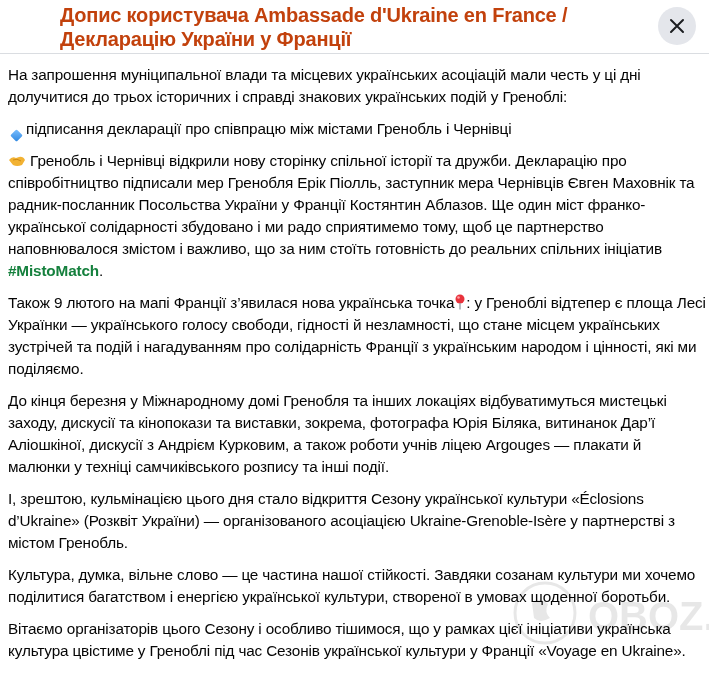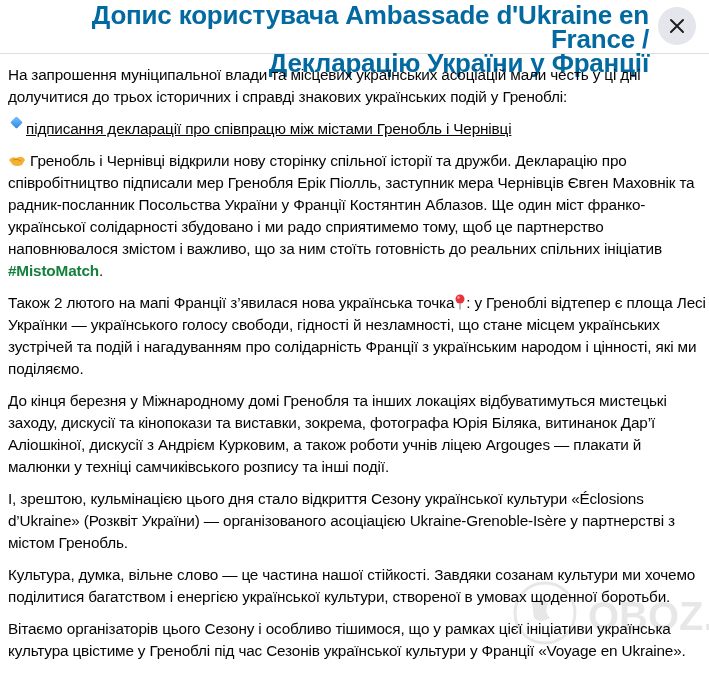--- a/index.html
+++ b/index.html
@@ -7,36 +7,36 @@
     width: 709px; height: 675px; overflow: hidden; position: relative;
     font-family: "Liberation Sans", "DejaVu Sans", sans-serif;
     color: #050505;
   }
   .header {
     position: absolute; left: 0; top: 0; width: 709px; height: 53px;
     border-bottom: 1px solid #dadde1; background: #fff;
   }
   .title {
     position: absolute; left: 60px; right: 60px; top: 3px;
-    text-align: right; font-weight: bold; font-size: 26px; line-height: 24px;
-    color: #0369a1; letter-spacing: -0.2px;
+    text-align: left; font-weight: bold; font-size: 20px; line-height: 24px;
+    color: #c2410c; letter-spacing: -0.2px;
   }
   .close-btn {
     position: absolute; left: 658px; top: 7px; width: 38px; height: 38px;
     border-radius: 50%; background: #e4e6eb; display: flex;
     align-items: center; justify-content: center; cursor: pointer;
   }
   .content {
     position: absolute; left: 8px; top: 64px; width: 698px;
     font-size: 15.3px; line-height: 22px; color: #050505;
     letter-spacing: -0.15px;
   }
   .para { margin: 0 0 10px 0; }
   .bullet-list { margin: 0 0 10px 0; padding: 0; list-style: none; }
-  .bullet-list li { display: flex; align-items: flex-start; height: 22px; text-decoration: underline; }
+  .bullet-list li { display: flex; align-items: flex-end; height: 22px; }
   .diamond {
     display: inline-block; width: 9px; height: 9px; background: #3d95e8;
     transform: rotate(45deg); border-radius: 1.5px; margin: 0 5px 0 4px;
     background: linear-gradient(135deg, #7cc0ff 0%, #2d86e0 100%);
     flex: 0 0 auto;
   }
   .bullet-list li.sp .diamond { margin-right: 9px; }
   .hashtag { color: #15803d; font-weight: bold; text-decoration: none; cursor: pointer; }
   .emoji { display: inline-block; vertical-align: -2px; }
   .watermark {
@@ -71,21 +71,21 @@
 
   <p class="para">
     <svg class="emoji" width="18" height="14" viewBox="0 0 18 14">
       <path d="M1 6 Q4 2 8 4 L11 3 Q15 2 17 6 L14 11 Q9 13 5 11 Z" fill="#f2b233"></path>
       <path d="M5 6 Q9 4 13 7" stroke="#d08a12" stroke-width="1" fill="none"></path>
     </svg>
     <span>Гренобль і Чернівці відкрили нову сторінку спільної історії та дружби. Декларацію про співробітництво підписали мер Гренобля Ерік Піолль, заступник мера Чернівців Євген Маховнік та радник-посланник Посольства України у Франції Костянтин Аблазов. Ще один міст франко-української солідарності збудовано і ми радо сприятимемо тому, щоб це партнерство наповнювалося змістом і важливо, що за ним стоїть готовність до реальних спільних ініціатив </span><a class="hashtag">#MistoMatch</a><span>.</span>
   </p>
 
   <p class="para">
-    <span>Також 2 лютого на мапі Франції з’явилася нова українська точка</span><svg class="emoji" width="12" height="16" viewBox="0 0 12 16">
+    <span>Також 9 лютого на мапі Франції з’явилася нова українська точка</span><svg class="emoji" width="12" height="16" viewBox="0 0 12 16">
       <circle cx="6" cy="5" r="4.5" fill="#e8323c"></circle>
       <circle cx="4.5" cy="3.5" r="1.3" fill="#ff9ea3"></circle>
       <path d="M6 9 L6 15.5" stroke="#9aa0a6" stroke-width="1.4"></path>
     </svg><span>: у Греноблі відтепер є площа Лесі Українки — українського голосу свободи, гідності й незламності, що стане місцем українських зустрічей та подій і нагадуванням про солідарність Франції з українським народом і цінності, які ми поділяємо.</span>
   </p>
 
   <p class="para">До кінця березня у Міжнародному домі Гренобля та інших локаціях відбуватимуться мистецькі заходу, дискусії та кінопокази та виставки, зокрема, фотографа Юрія Біляка, витинанок Дар’ї Аліошкіної, дискусії з Андрієм Курковим, а також роботи учнів ліцею Argouges — плакати й малюнки у техніці самчиківського розпису та інші події.</p>
   <p class="para">І, зрештою, кульмінацією цього дня стало відкриття Сезону української культури «Éclosions d’Ukraine» (Розквіт України) — організованого асоціацією Ukraine-Grenoble-Isère у партнерстві з містом Гренобль.</p>
   <p class="para">Культура, думка, вільне слово — це частина нашої стійкості. Завдяки созанам культури ми хочемо поділитися багатством і енергією української культури, створеної в умовах щоденної боротьби.</p>
   <p class="para">Вітаємо організаторів цього Сезону і особливо тішимося, що у рамках цієї ініціативи українська культура цвістиме у Греноблі під час Сезонів української культури у Франції «Voyage en Ukraine».</p>

